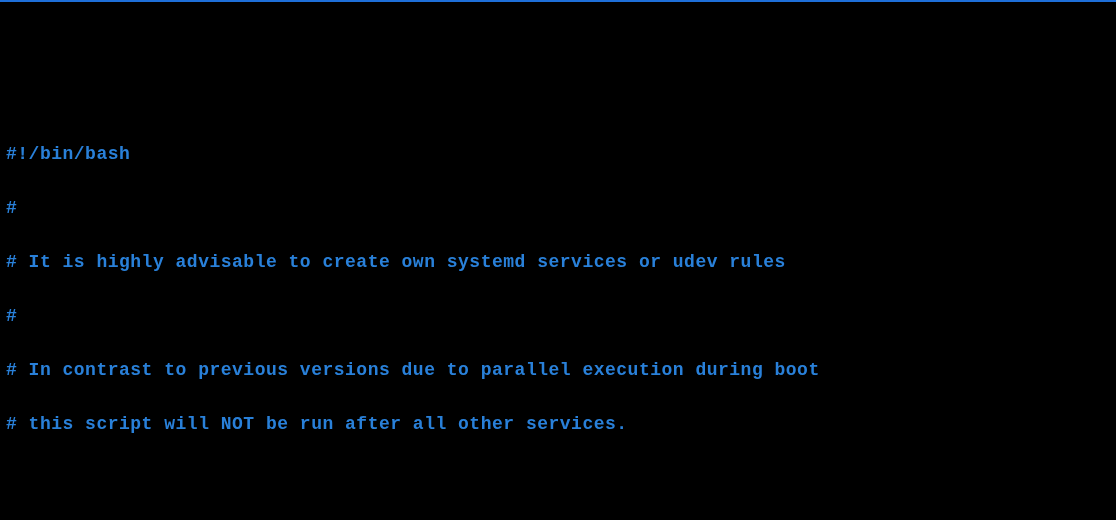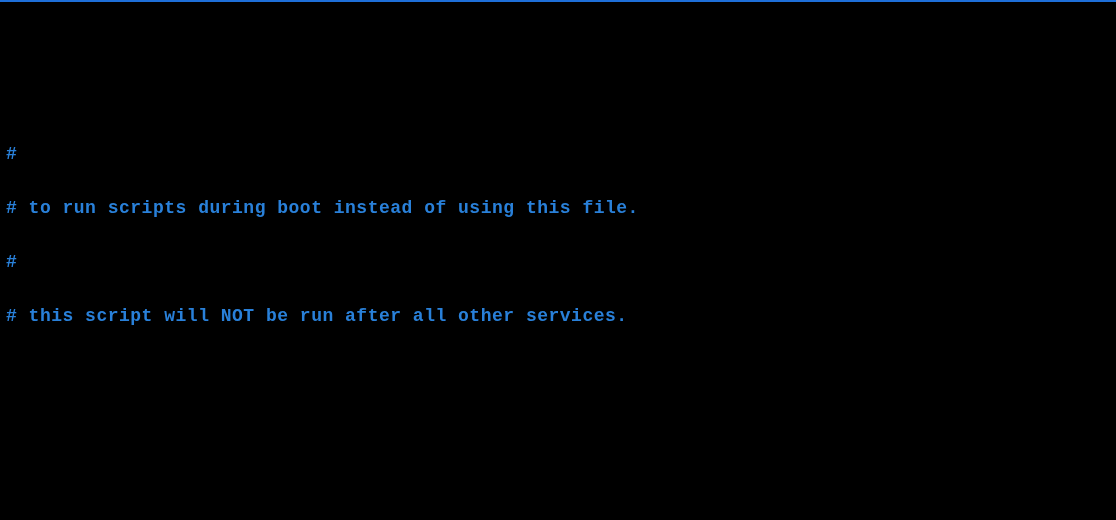--- a/index.html
+++ b/index.html
@@ -24,23 +24,25 @@
     .line {
       display: block;
     }
   </style>
 </head>
 <body>
 
 
 
 <div>
+<span class="line comment">#!/bin/bash</span>
 <span class="line comment">#</span>
-<span class="line comment"># to run scripts during boot instead of using this file.</span>
+<span class="line comment"># It is highly advisable to create own systemd services or udev rules</span>
 <span class="line comment">#</span>
+<span class="line comment"># In contrast to previous versions due to parallel execution during boot</span>
 <span class="line comment"># this script will NOT be run after all other services.</span>
 
 
 
 
 
 
 
 
 

